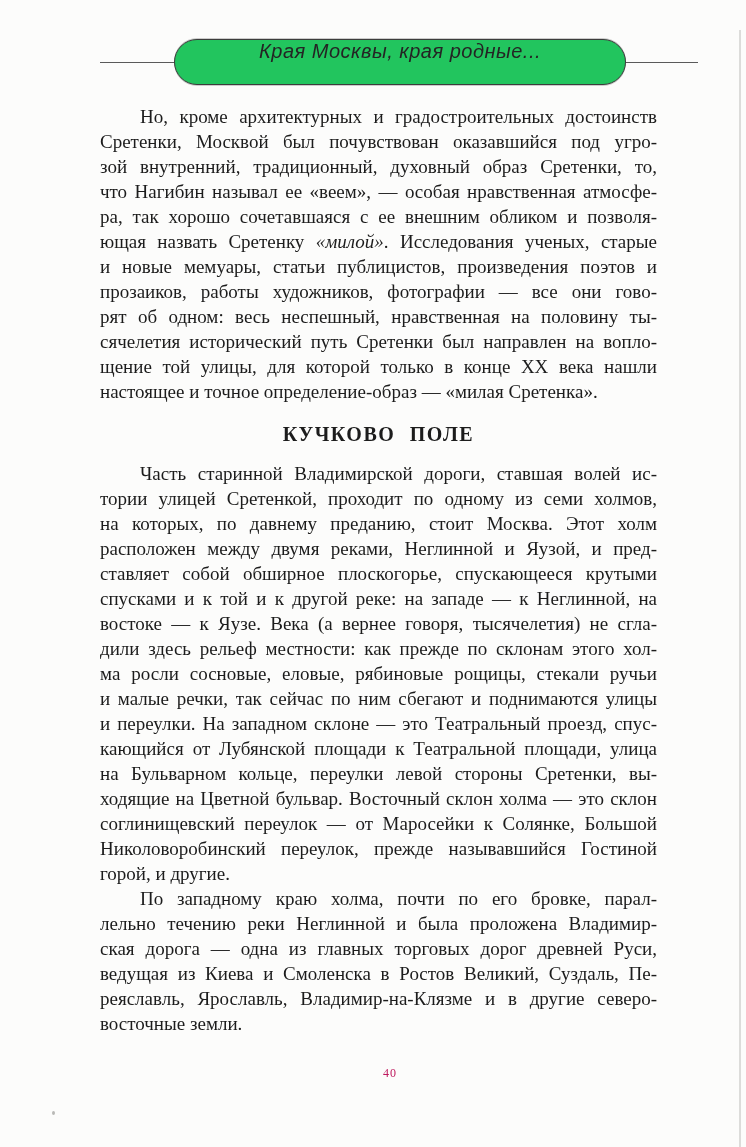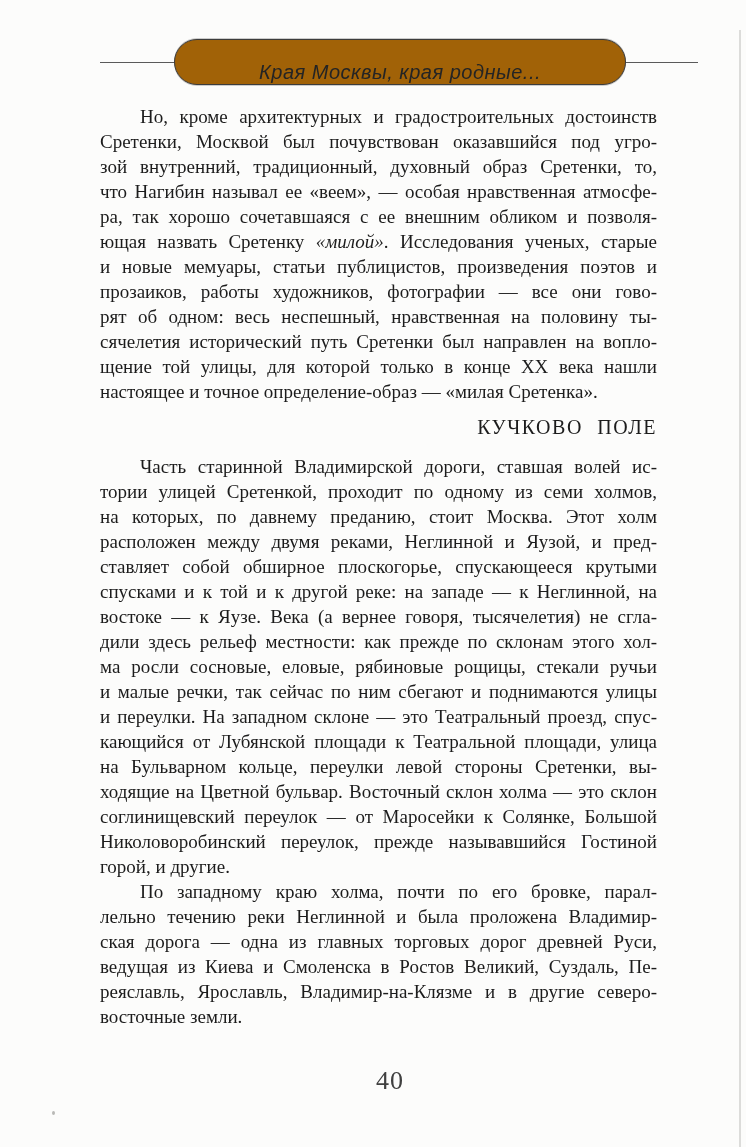--- a/index.html
+++ b/index.html
@@ -36,23 +36,23 @@
   }
   .head-rule.left  { width: 74px; }
   .head-rule.right { width: 72px; }
   .head-capsule {
     flex: 1 1 auto;
     height: 44px;
     border: 1.6px solid #3c3c3c;
     border-radius: 24px;
     box-shadow: 0 1px 0 rgba(60,60,60,.25), 0 -1px 0 rgba(60,60,60,.25);
     display: flex;
-    align-items: flex-end;
+    align-items: flex-start;
     justify-content: center;
-    background: #a16207;
+    background: #22c55e;
   }
   .head-title {
     font-family: "Liberation Sans", sans-serif;
     font-style: italic;
     font-size: 20px;
     letter-spacing: .5px;
     color: #242424;
     white-space: nowrap;
   }
   
@@ -67,38 +67,39 @@
   .para { margin: 0; }
   .line {
     text-align: justify;
     text-align-last: justify;
     white-space: normal;
   }
   .line.first { text-indent: 40px; }
   .line.last  { text-align-last: left; }
   .line em { font-style: italic; }
   .section-heading {
-    text-align: right;
+    text-align: center;
     font-size: 20px;
     line-height: 26px;
     letter-spacing: 1.5px;
     word-spacing: 8px;
-    margin: 10px 0 14px 0;
+    margin: 17px 0 14px 0;
     color: #1c1c1c;
+    font-weight: bold;
   }
   
   .page-number {
     position: absolute;
     top: 1066px;
     left: 100px;
     width: 580px;
     text-align: center;
-    font-size: 26px;
+    font-size: 12px;
     letter-spacing: 1px;
-    color: #404040;
+    color: #be185d;
   }
   
   .scan-edge-line {
     position: absolute;
     top: 30px;
     bottom: 0;
     left: 739px;
     width: 2px;
     background: #dcdcda;
   }

